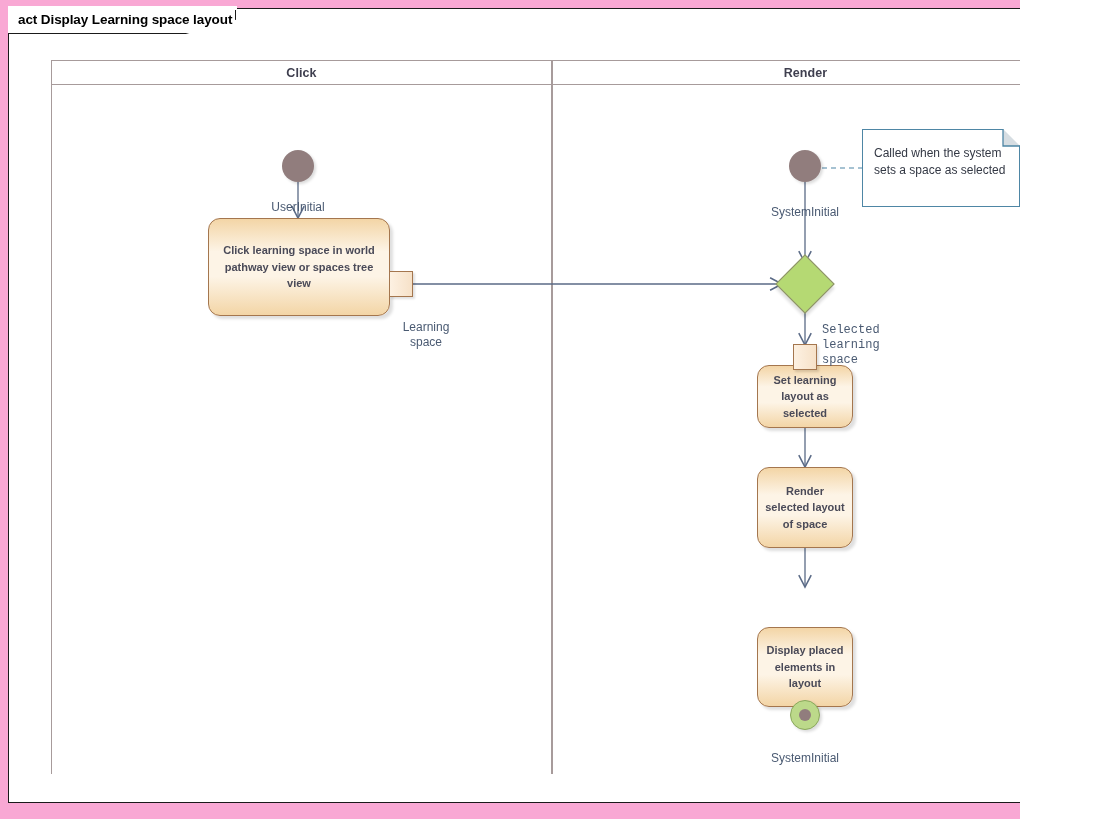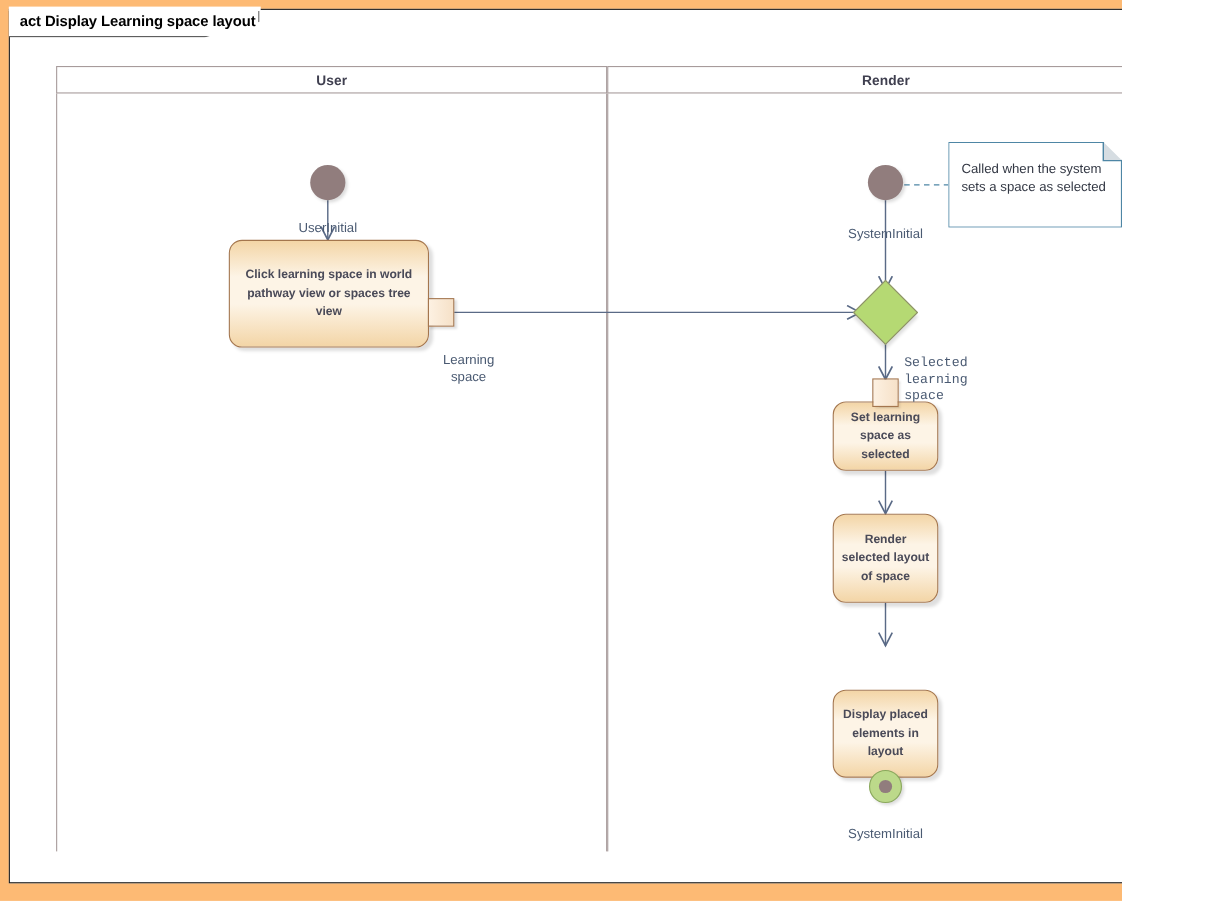--- a/index.html
+++ b/index.html
@@ -5,21 +5,21 @@
 <style>
   html,body{margin:0;padding:0;background:#ffffff;}
   body{
     font-family:"Liberation Sans", sans-serif;
     -webkit-font-smoothing:antialiased;
   }
   #canvas{
     position:relative;
     width:1020px;
     height:819px;
-    background:#fdba74;
+    background:#f9a8d4;
     overflow:hidden;
   }
 
   
   .frame{
     position:absolute;
     left:8px; top:8px;
     width:1087px; height:795px;
     border:1.5px solid #1a1a1a;
     box-sizing:border-box;
@@ -213,21 +213,21 @@
 <body>
 
 <div id="canvas">
 
   <div class="frame"></div>
   <div class="title-tab"></div>
   <div class="title-tab-cover"></div>
   <div class="title-text">act Display Learning space layout</div>
 
   <div class="lane-head" style="left:51px; top:60px; width:501px; height:25px;">
-    <span>User</span>
+    <span>Click</span>
   </div>
   <div class="lane-head" style="left:552px; top:60px; width:507px; height:25px;">
     <span>Render</span>
   </div>
 
   <div class="lane-body" style="left:51px; top:85px; width:501px; height:689px;"></div>
   <div class="lane-body" style="left:552px; top:85px; width:507px; height:689px;"></div>
 
   <svg id="wires" viewBox="0 0 1109 819" xmlns="http://www.w3.org/2000/svg">
     <defs>
@@ -277,21 +277,21 @@
   </svg>
 
   <div class="diamond" style="left:784px; top:263px;"></div>
 
   <div class="pin" style="left:793px; top:344px;"></div>
   <div class="elabel left" style="left:822px; top:303px; width:90px;font-family:Liberation Mono, monospace;">Selected
 learning
 space</div>
 
   <div class="action" style="left:757px; top:365px; width:96px; height:63px;">
-    <span>Set learning space as selected</span>
+    <span>Set learning layout as selected</span>
   </div>
 
   <div class="action" style="left:757px; top:467px; width:96px; height:81px;justify-content:flex-end;">
     <span>Render selected layout of space</span>
   </div>
 
   <div class="action" style="left:757px; top:587px; width:96px; height:80px;margin-top:40px;">
     <span>Display placed elements in layout</span>
   </div>
 

